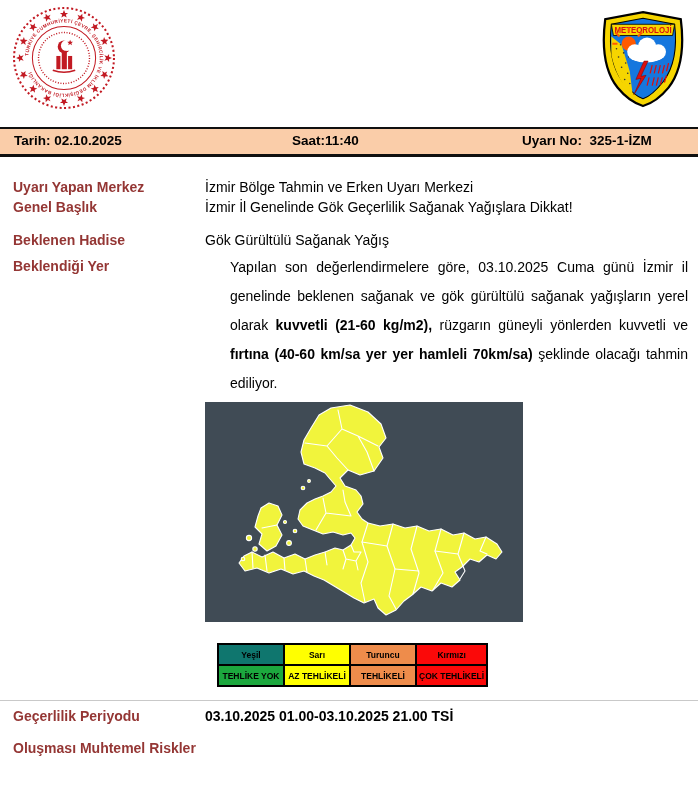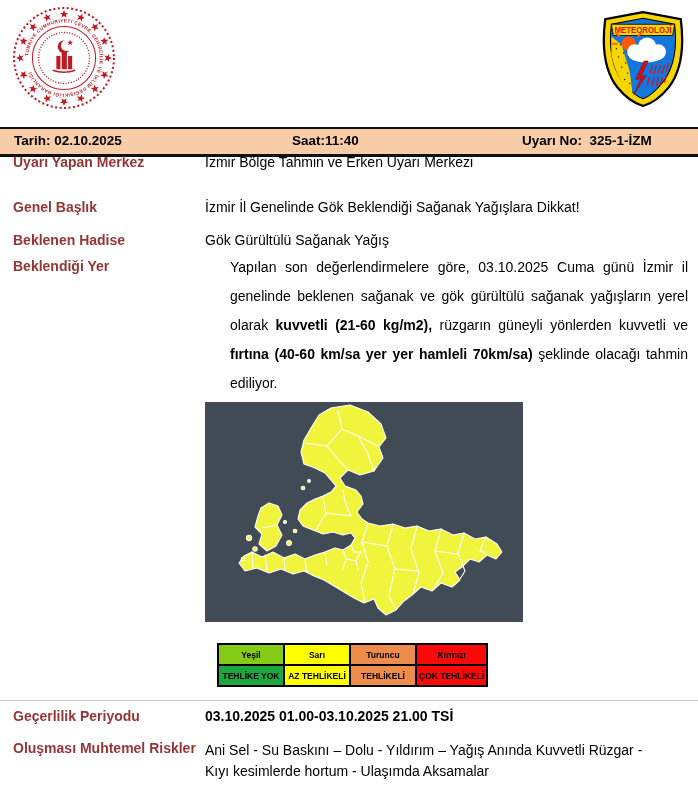--- a/index.html
+++ b/index.html
@@ -17,21 +17,21 @@
        border-top:2px solid #101010;border-bottom:3px solid #101010;font-weight:bold;font-size:13.5px;text-align:right;}
   .bar span{position:absolute;top:4px;white-space:pre;}
   .bar .b-date{left:14px;}
   .bar .b-time{left:292px;}
   .bar .b-no{left:522px;}
 
   
   .row{position:absolute;left:13px;width:675px;display:flex;font-size:14px;line-height:17px;}
   .row .label{flex:none;width:192px;font-weight:bold;color:var(--label-color,#943634);}
   .row .value{flex:1;}
-  .r1{top:154px;} .r2{top:199px;} .r3{top:232px;} .r4{top:258px;gap:25px;}
+  .r1{top:179px;} .r2{top:199px;} .r3{top:232px;} .r4{top:258px;gap:25px;}
   .r4 .value{text-align:justify;line-height:29px;margin-top:-5px;}
   .b{font-weight:bold;}
   .r5{top:708px;} .r5 .value{font-weight:bold;}
   .r6{top:740px;} .r6 .value{line-height:21px;}
 
   
   .map-wrap{position:absolute;left:205px;top:402px;width:318px;height:220px;}
   .map-bg{fill:var(--map-bg,#404B55);}
   .land{fill:var(--map-fill,#F1F43C);stroke:var(--map-stroke,#fff);stroke-width:1.1;stroke-linejoin:round;}
   .districts{fill:none;stroke:var(--map-stroke,#fff);stroke-width:1.1;stroke-linejoin:round;stroke-linecap:round;}
@@ -116,21 +116,21 @@
     <span class="b-no">Uyarı No:  325-1-İZM</span>
   </div>
 
   <div class="row r1">
     <div class="label">Uyarı Yapan Merkez</div>
     <div class="value">İzmir Bölge Tahmin ve Erken Uyarı Merkezi</div>
   </div>
 
   <div class="row r2">
     <div class="label">Genel Başlık</div>
-    <div class="value">İzmir İl Genelinde Gök Beklendiği Sağanak Yağışlara Dikkat!</div>
+    <div class="value">İzmir İl Genelinde Gök Geçerlilik Sağanak Yağışlara Dikkat!</div>
   </div>
 
   <div class="row r3">
     <div class="label">Beklenen Hadise</div>
     <div class="value">Gök Gürültülü Sağanak Yağış</div>
   </div>
 
   <div class="row r4">
     <div class="label">Beklendiği Yer</div>
     <div class="value"><span>Yapılan son değerlendirmelere göre, 03.10.2025 Cuma günü İzmir il genelinde beklenen sağanak ve gök gürültülü sağanak yağışların yerel olarak </span><span class="b">kuvvetli (21-60 kg/m2),</span><span> rüzgarın güneyli yönlerden kuvvetli ve </span><span class="b">fırtına (40-60 km/sa yer yer hamleli 70km/sa)</span><span> şeklinde olacağı tahmin ediliyor.</span></div>
@@ -157,21 +157,21 @@
         <path d="M163,121 L157,140 L163,160 L156,181 L160,200 M188,122 L182,144 L190,167 L184,194 L191,207 M212,124 L206,147 L214,171 L208,192 M236,127 L230,149 L238,171 L228,188 M259,131 L253,152 L260,169 L255,177 M281,135 L275,149 L282,152"></path>
         <path d="M157,140 L182,144 M190,167 L214,169 M230,149 L253,152"></path>
         <path d="M138,148 L141,157 L151,159 L156,150 M141,157 L138,167 M151,159 L153,168 M146,143 L149,150 L156,150 M120,150 L122,163 M100,157 L102,170 M79,156 L80,168 M60,153 L62,169 M47,150 L48,166 M57,126 L72,123"></path>
       </g>
     </svg>
   </div>
 
   <table class="legend">
     <tbody>
         <tr>
-      <td style="background-color: #84cc16;">Yeşil</td>
+      <td style="background-color: #0f766e;">Yeşil</td>
       <td style="background-color: rgb(255, 255, 0);">Sarı</td>
       <td style="background-color: rgb(238, 140, 75);">Turuncu</td>
       <td style="background-color: rgb(251, 9, 9);">Kırmızı</td>
     </tr>
     <tr>
       <td style="background-color: rgb(28, 168, 62);">TEHLİKE YOK</td>
       <td style="background-color: rgb(255, 255, 0);">AZ TEHLİKELİ</td>
       <td style="background-color: rgb(238, 140, 75);">TEHLİKELİ</td>
       <td style="background-color: rgb(251, 9, 9);">ÇOK TEHLİKELİ</td>
     </tr>
@@ -180,19 +180,15 @@
 
   <div class="divider"></div>
 
   <div class="row r5">
     <div class="label">Geçerlilik Periyodu</div>
     <div class="value">03.10.2025 01.00-03.10.2025 21.00 TSİ</div>
   </div>
 
   <div class="row r6">
     <div class="label">Oluşması Muhtemel Riskler</div>
-    <div class="value">
-      <div>Ani Sel - Su Baskını – Dolu - Yıldırım – Yağış Anında Kuvvetli Rüzgar -</div>
-      <div>Kıyı kesimlerde hortum -  Ulaşımda Aksamalar</div>
-    </div>
   </div>
 
 </div>
 
 </body></html>

